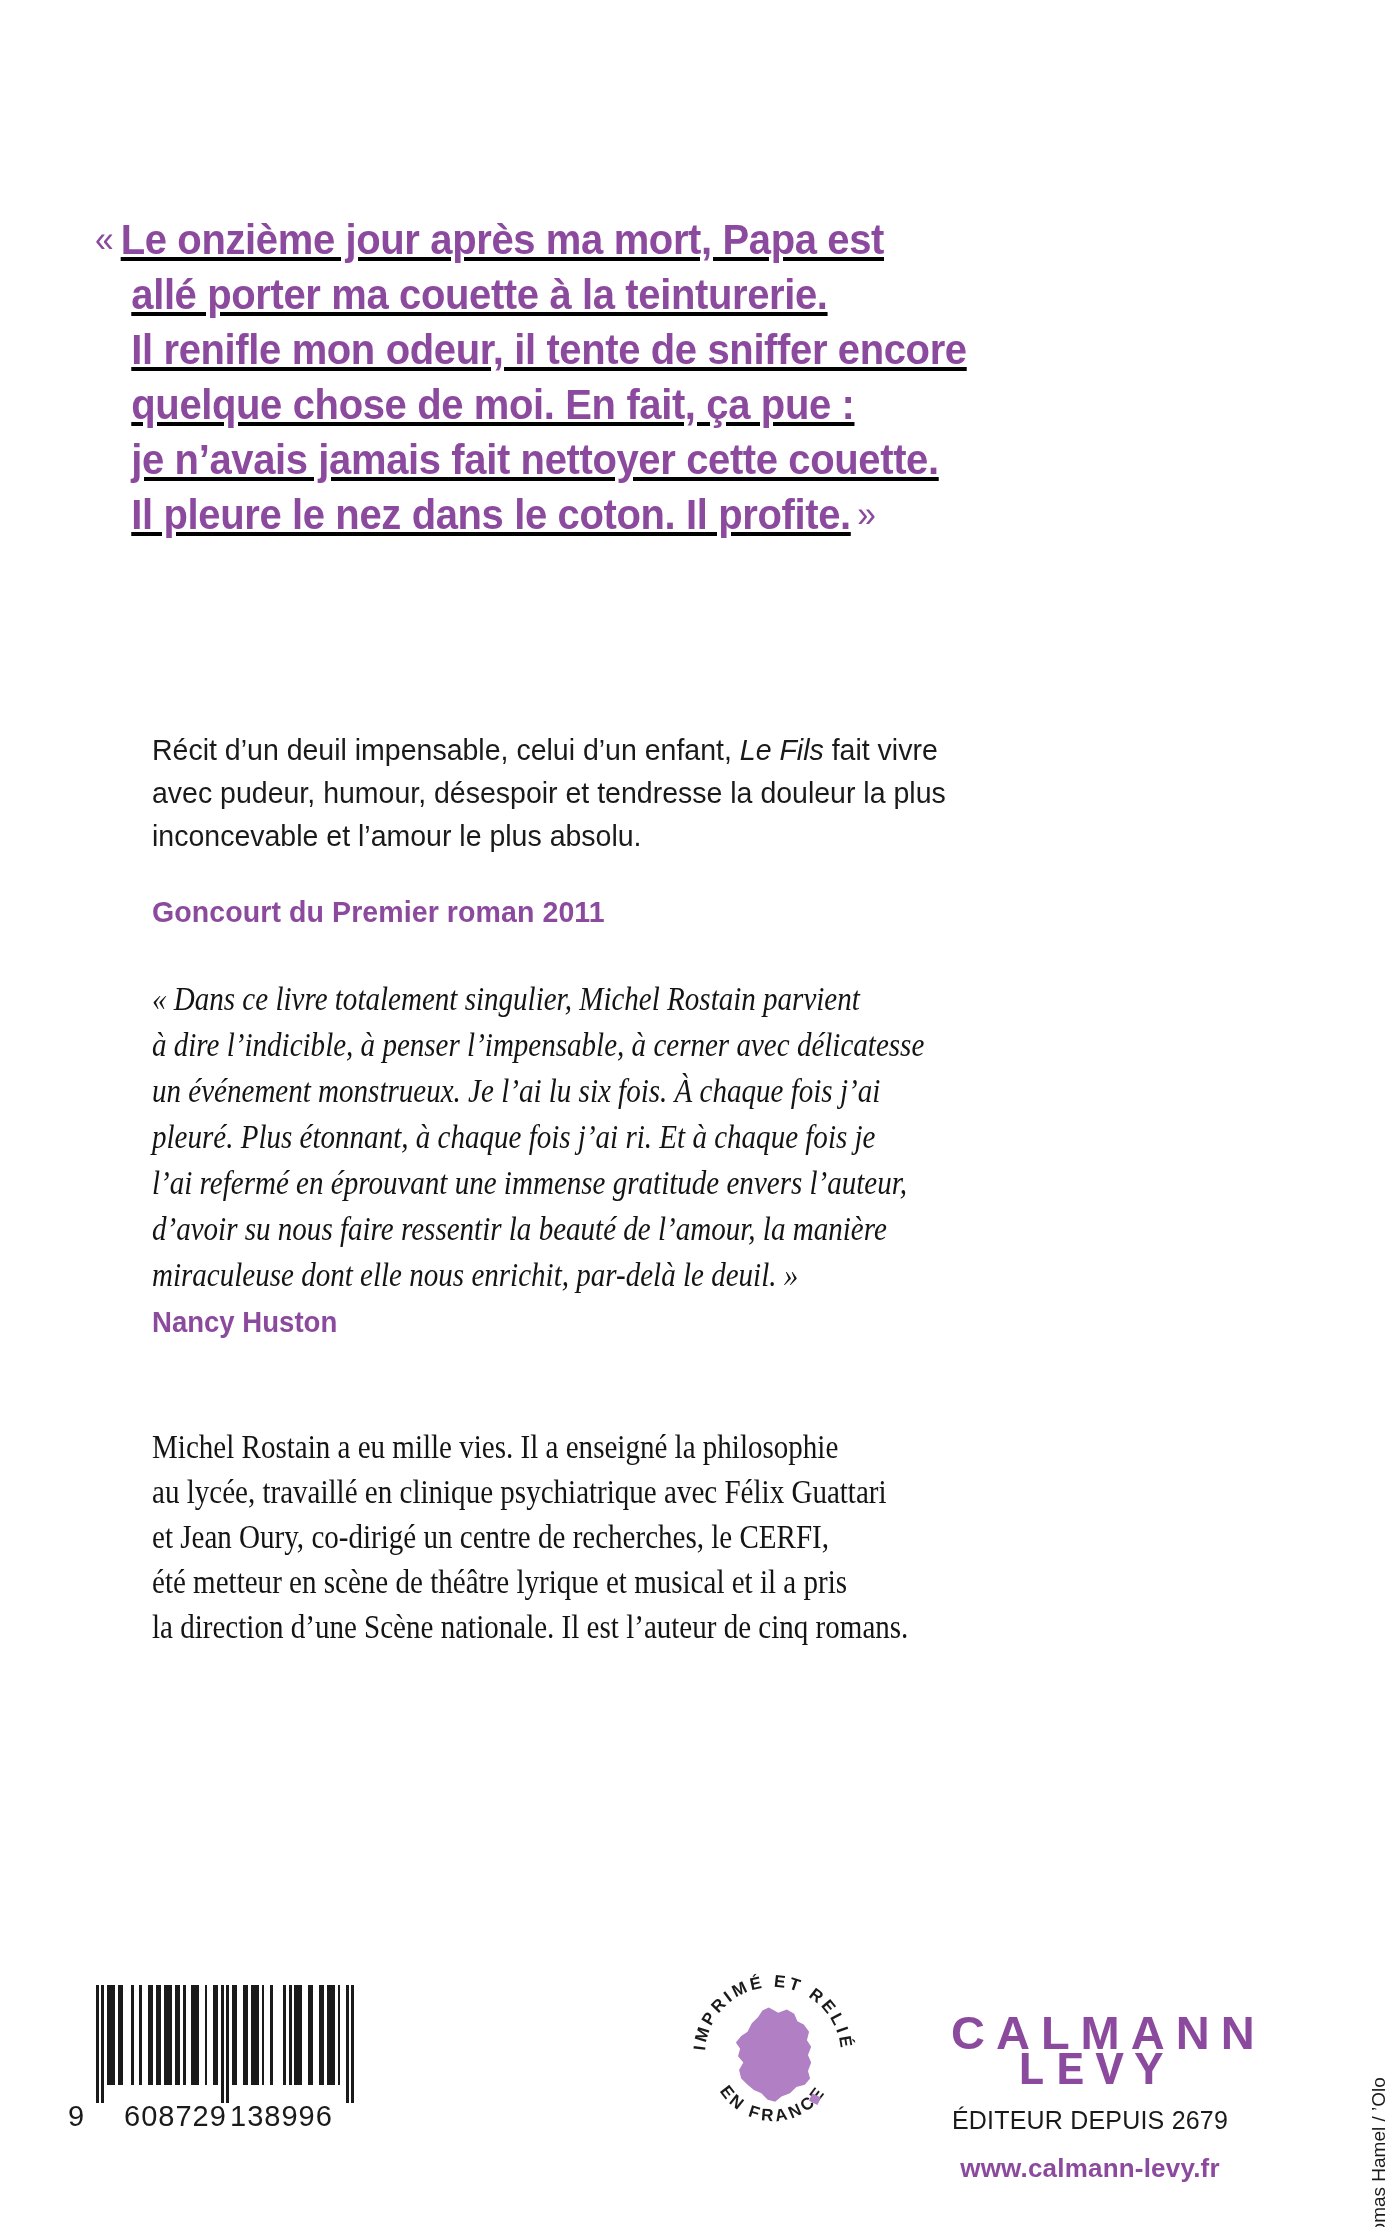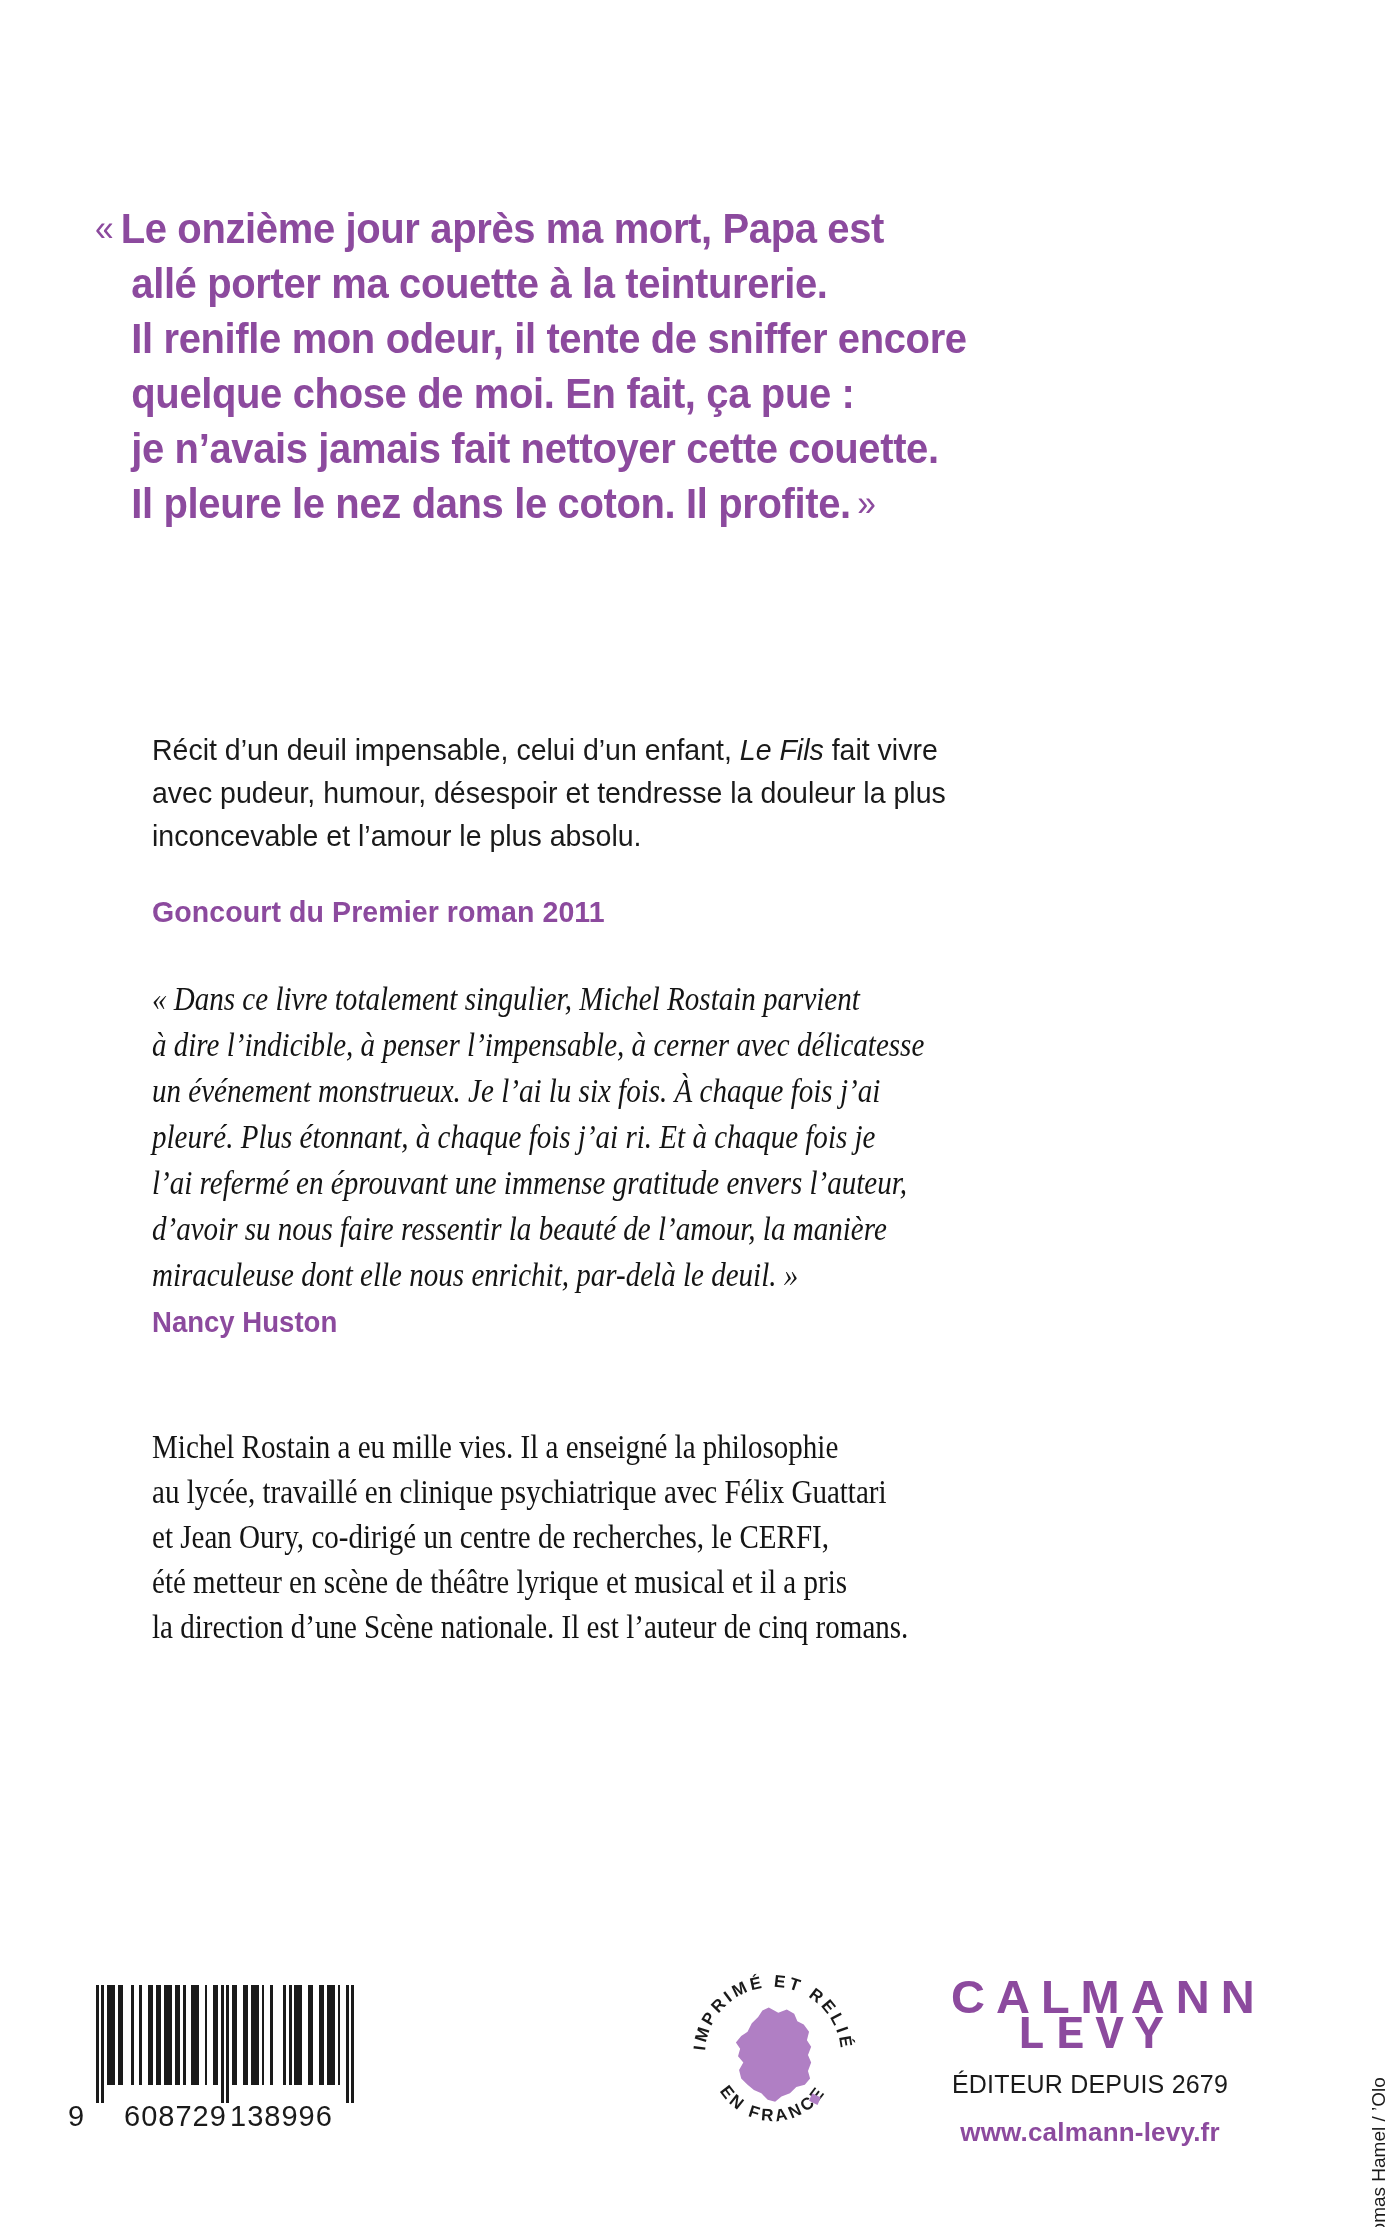--- a/index.html
+++ b/index.html
@@ -21,22 +21,23 @@
   .page {
     position: absolute;
     inset: 0;
     background: #ffffff;
   }
 
   
   .pullquote {
     position: absolute;
     left: 95px;
-    top: 201px;
+    top: 212px;
     width: 1125px;
+    text-decoration: underline;
   }
   .pullquote-inner {
     font-family: "Liberation Sans Narrow", "Liberation Sans", sans-serif;
     font-weight: 700;
     font-size: 43px;
     line-height: 55px;
     letter-spacing: -0.4px;
     color: #8c4a9e;
     transform: scaleX(0.93);
     transform-origin: left top;
@@ -218,20 +219,21 @@
   .pub-name-1, .pub-name-2 {
     font-family: "Liberation Sans Narrow", "Liberation Sans", sans-serif;
     font-weight: 700;
     color: #8c4a9e;
     line-height: 0.92;
   }
   .pub-name-1 {
     font-size: 47px;
     letter-spacing: 11px;
     padding-left: 11px;
+    margin-top: 36px;
   }
   .pub-name-2 {
     font-size: 47px;
     letter-spacing: 11px;
     padding-left: 11px;
     margin-top: -4px;
     font-family: Liberation Mono, monospace;
   }
   .pub-tagline {
     font-family: "Liberation Sans Narrow", "Liberation Sans", sans-serif;

